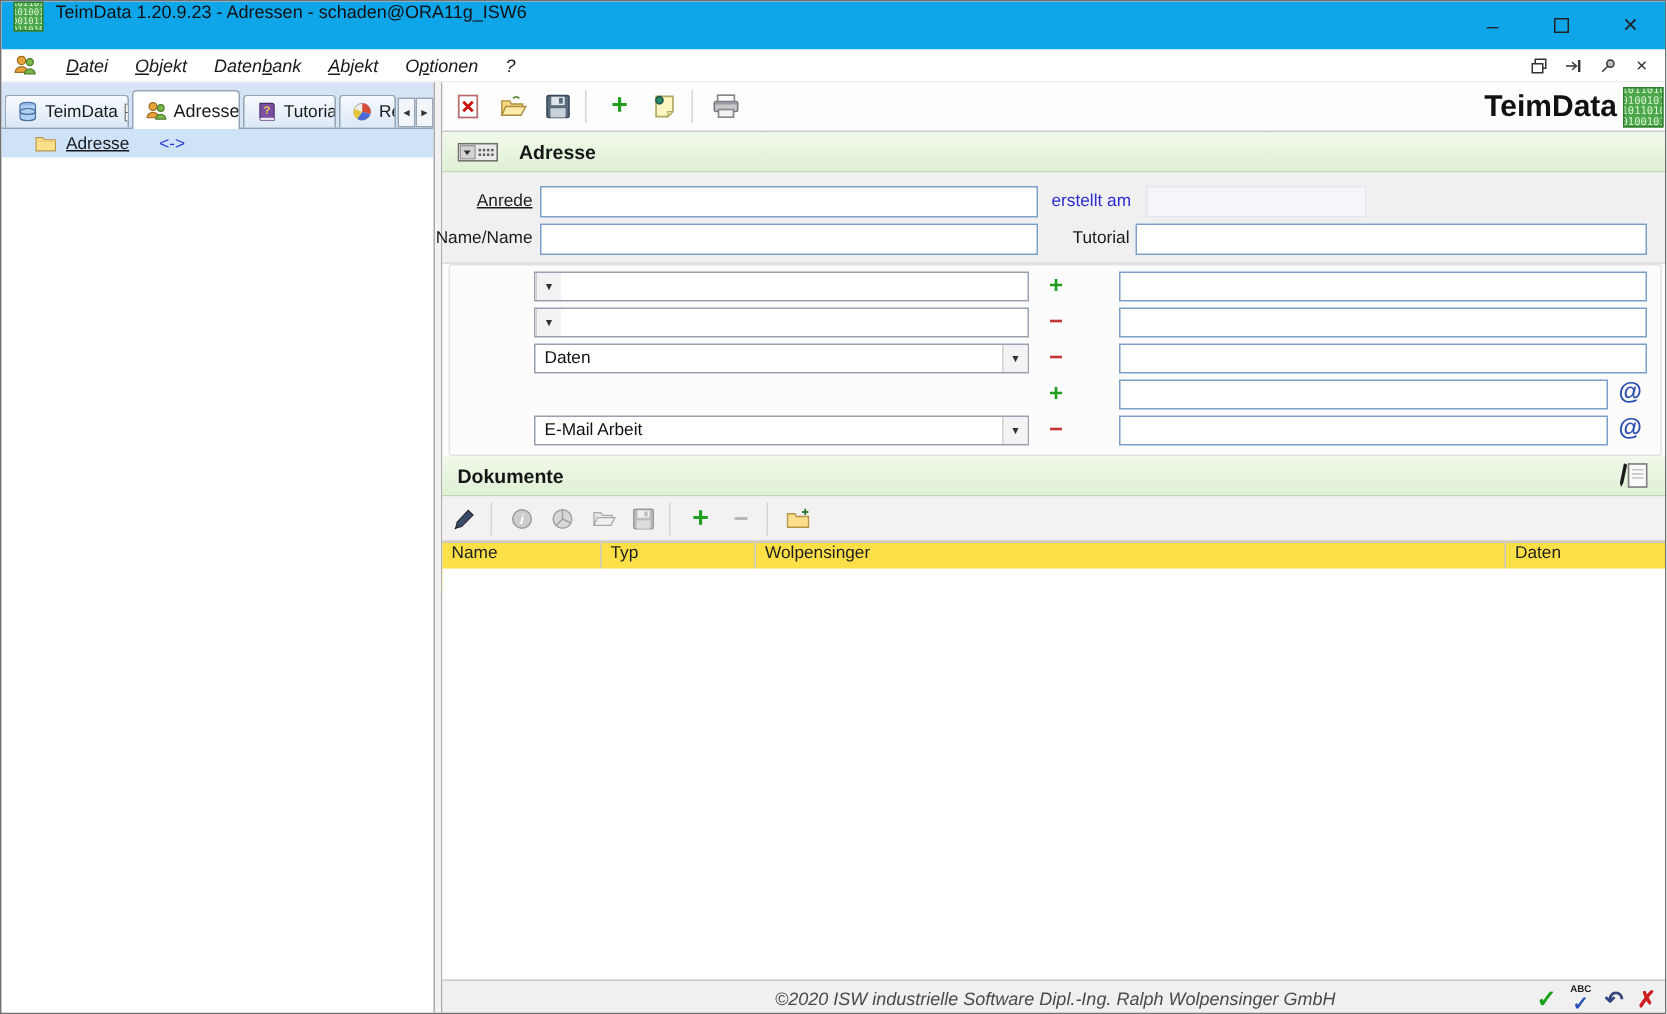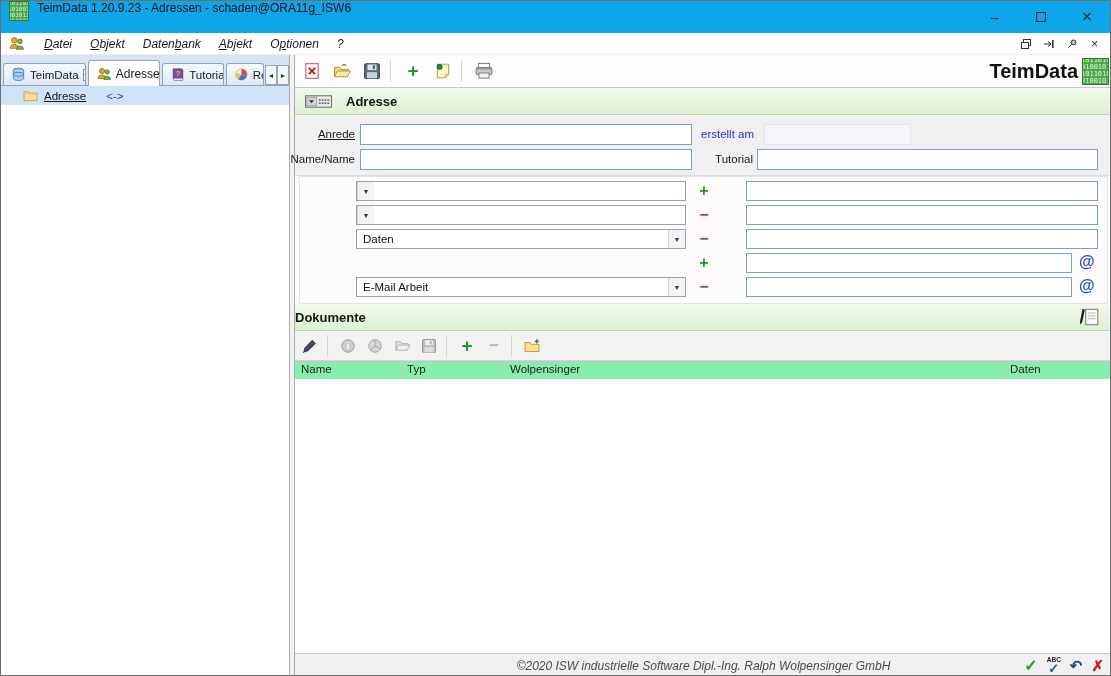--- a/index.html
+++ b/index.html
@@ -48,21 +48,21 @@
   .brand-logo { width:27px; height:27px; background:#4ca64c; border:1px solid #2e7a2e; overflow:hidden; position:relative; }
   .brand-logo .bits { position:absolute; left:-2px; top:-2px; width:52px; font-family:"DejaVu Sans Mono",monospace; font-size:7px; line-height:7px; color:#d8f5d0; word-break:break-all; }
   
   .main { position:absolute; left:294px; top:87px; width:817px; height:565px; background:#ffffff; }
   .sec-header { position:absolute; left:0; width:100%; background:linear-gradient(#f1f9eb,#dff0d4); border-bottom:1px solid #c3d4b5; display:flex; align-items:center; }
   .sec-header .sec-title { font-weight:bold; font-size:13px; color:#161616; }
   .sec-adresse { top:0; height:27px; }
   .sec-adresse .sec-title { margin-left:14px; }
   .sec-adresse .combo-widget-icon { margin-left:10px; }
   .sec-dokumente { top:216px; height:27px; }
-  .sec-dokumente .sec-title { }
+  .sec-dokumente .sec-title { margin-left:10px; }
   .sec-dokumente .doc-pen { margin-left:auto; margin-right:12px; }
   .form-gray { position:absolute; left:0; top:27px; width:100%; height:61px; background:#f0f0f0; border-bottom:1px solid #dcdcdc; }
   .flabel { position:absolute; font-size:11.5px; color:#1a1a1a; white-space:nowrap; }
   .txt { position:absolute; height:21px; border:1px solid #7aa0c8; background:#ffffff; font-family:"Liberation Sans",sans-serif; font-size:11.5px; padding:0 4px; color:#111; }
   .txt.readonly { background:#f6f6fa; border:1px solid #e4e4ec; }
   .lbl-erstellt { color:#2b2bcf; }
   
   .contact-group { position:absolute; left:4px; top:88px; width:809px; height:128px; background:#fcfcfc; border:1px solid #e2e2e2; border-radius:2px; }
   .crow { position:absolute; left:0; width:100%; height:20px; }
   .combo { position:absolute; left:61px; width:330px; height:20px; border:1px solid #98a2ae; background:#ffffff; display:flex; align-items:center; }
@@ -73,21 +73,21 @@
   .action.remove { color:#c23535; }
   .ctxt { position:absolute; left:451px; height:20px; border:1px solid #7aa0c8; background:#fff; font-family:"Liberation Sans",sans-serif; font-size:11.5px; padding:0 4px; }
   .ctxt.full { width:352px; }
   .ctxt.short { width:326px; }
   .at-icon { position:absolute; left:784px; top:0px; font-size:16px; font-weight:bold; color:#2a4fae; }
   
   .doc-toolbar { position:absolute; left:0; top:243px; width:100%; height:30px; background:#f2f2f2; border-bottom:1px solid #d4d4d4; display:flex; align-items:center; }
   .doc-toolbar .tbtn { width:24px; height:24px; margin-left:3px; }
   .minus-glyph { font-size:17px; font-weight:bold; color:#b5b5b5; }
   
-  .thead { position:absolute; left:0; top:273px; width:100%; height:34px; display:flex; background:#86efac; border-top:1px solid #c4c4c4; border-bottom:1px solid #c4c4c4; }
+  .thead { position:absolute; left:0; top:273px; width:100%; height:34px; display:flex; background:#fde047; border-top:1px solid #c4c4c4; border-bottom:1px solid #c4c4c4; }
   .th { border-right:1px solid #c8c8c8; padding:1px 6px; font-size:11.5px; color:#222; white-space:nowrap; overflow:hidden; }
   .th.c-name { width:106px; } .th.c-typ { width:103px; } .th.c-beschr { width:500px; } .th.c-daten { flex:1; border-right:none; }
   .tbody { position:absolute; left:0; top:291px; width:100%; height:274px; background:#ffffff; }
   
   .statusbar { position:absolute; left:294px; top:652px; width:817px; height:24px; background:#f0f0f0; border-top:1px solid #c9c9c9; display:flex; align-items:center; }
   .copyright { position:absolute; left:0; width:100%; text-align:center; font-style:italic; font-size:12px; color:#4a4a4a; }
   .status-icons { margin-left:auto; display:flex; align-items:center; gap:9px; margin-right:8px; z-index:2; }
   .st-check { color:#17a117; font-weight:bold; font-size:16px; }
   .st-abc { display:flex; flex-direction:column; align-items:center; line-height:6px; }
   .st-abc .abc-top { font-size:6.5px; font-weight:bold; color:#222; }

